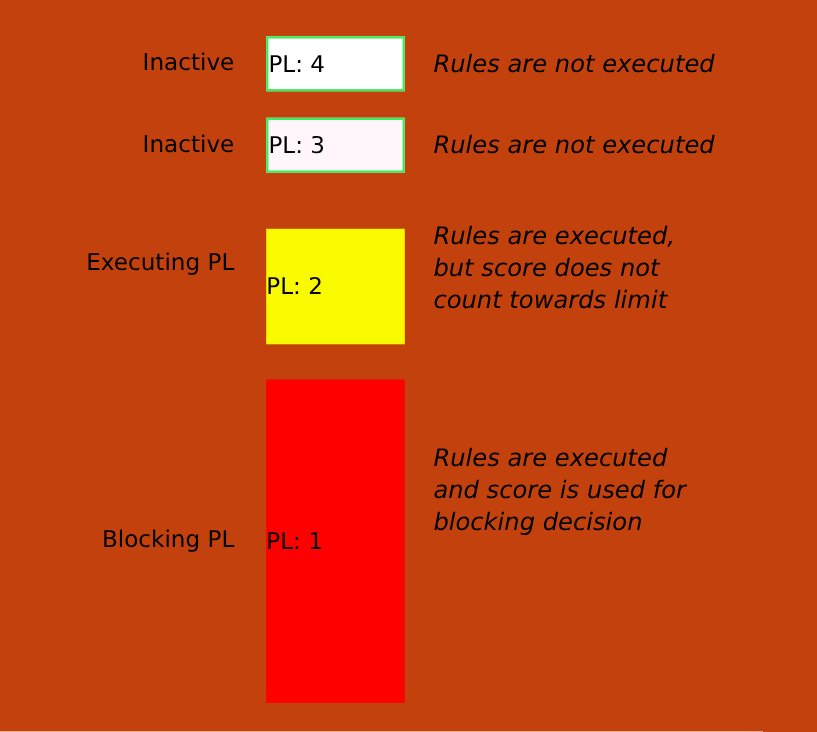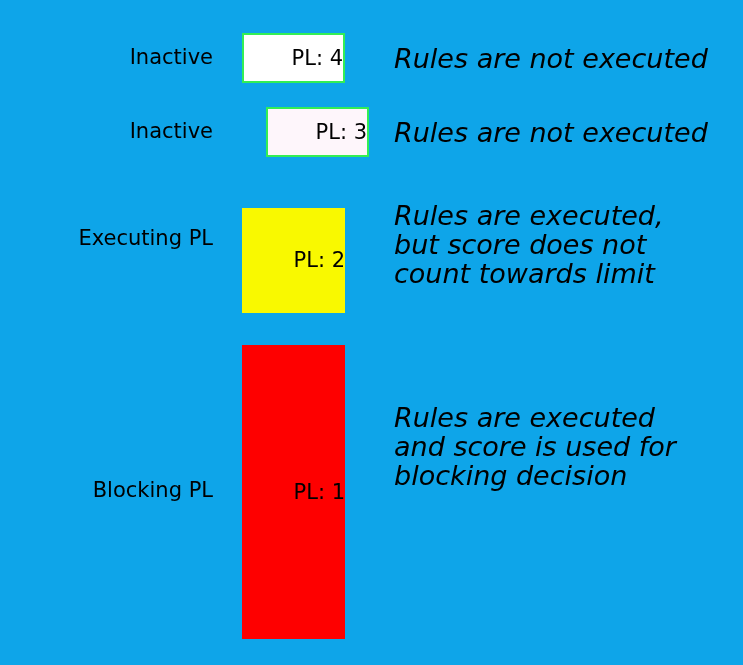--- a/index.html
+++ b/index.html
@@ -7,21 +7,21 @@
     padding: 0;
     background: #ffffff;
   }
   body {
     font-family: "DejaVu Sans", sans-serif;
   }
   #diagram {
     position: relative;
     width: 743px;
     height: 665px;
-    background: #0ea5e9;
+    background: #c2410c;
     overflow: hidden;
   }
   .row {
     position: absolute;
     left: 0;
     width: 743px;
   }
   
   .status-label {
     position: absolute;
@@ -32,46 +32,46 @@
     font-size: 21px;
     font-weight: 400;
     color: #000000;
     line-height: 1;
     white-space: nowrap;
   }
   
   .pl-box {
     position: absolute;
     left: 242px;
-    width: 103px;
+    width: 126px;
     box-sizing: border-box;
     display: flex;
     align-items: center;
-    justify-content: flex-end;
+    justify-content: flex-start;
     font-family: "DejaVu Sans", sans-serif;
     font-size: 21px;
     font-weight: 400;
     color: #000000;
     line-height: 1;
   }
   .pl-box.outlined {
     border: 2px solid #33ee55;
   }
   .pl-box .pl-text {
     display: block;
     position: relative;
   }
   
   .description {
     position: absolute;
     left: 394px;
     width: 345px;
     font-family: "DejaVu Sans", sans-serif;
     font-style: italic;
-    font-size: 27px;
+    font-size: 22px;
     font-weight: 400;
     color: #000000;
     line-height: 29px;
     white-space: pre-line;
   }
 </style>
 </head>
 <body>
 
 <div id="diagram">
@@ -79,21 +79,21 @@
   <div class="row">
     <div class="status-label" style="top: 47px;">Inactive</div>
     <div class="pl-box outlined" style="top: 33px; height: 50px; background: rgb(255, 255, 255); border: 2px solid rgb(51, 238, 85);">
       <span class="pl-text">PL: 4</span>
     </div>
     <div class="description" style="top: 44px;">Rules are not executed</div>
   </div>
 
   <div class="row">
     <div class="status-label" style="top: 121px;">Inactive</div>
-    <div class="pl-box outlined" style="top: 107px; height: 50px; background: rgb(254, 246, 251); border: 2px solid rgb(51, 238, 85); margin-left: 24px;">
+    <div class="pl-box outlined" style="top: 107px; height: 50px; background: rgb(254, 246, 251); border: 2px solid rgb(51, 238, 85);">
       <span class="pl-text">PL: 3</span>
     </div>
     <div class="description" style="top: 118px;">Rules are not executed</div>
   </div>
 
   <div class="row">
     <div class="status-label" style="top: 228px; text-align: right;">Executing PL</div>
     <div class="pl-box filled" style="top: 208px; height: 105px; background: rgb(249, 249, 0); border: none;">
       <span class="pl-text">PL: 2</span>
     </div>

